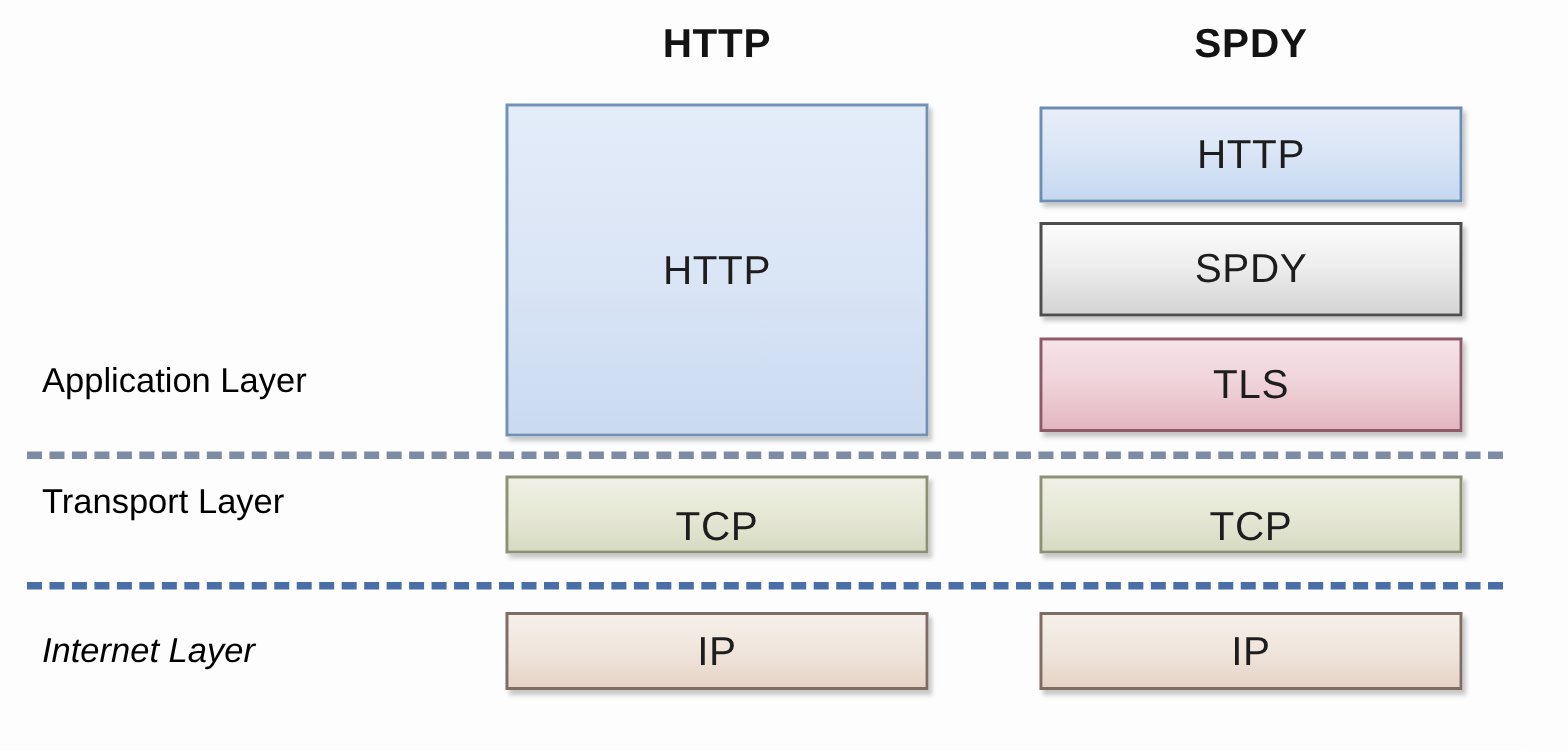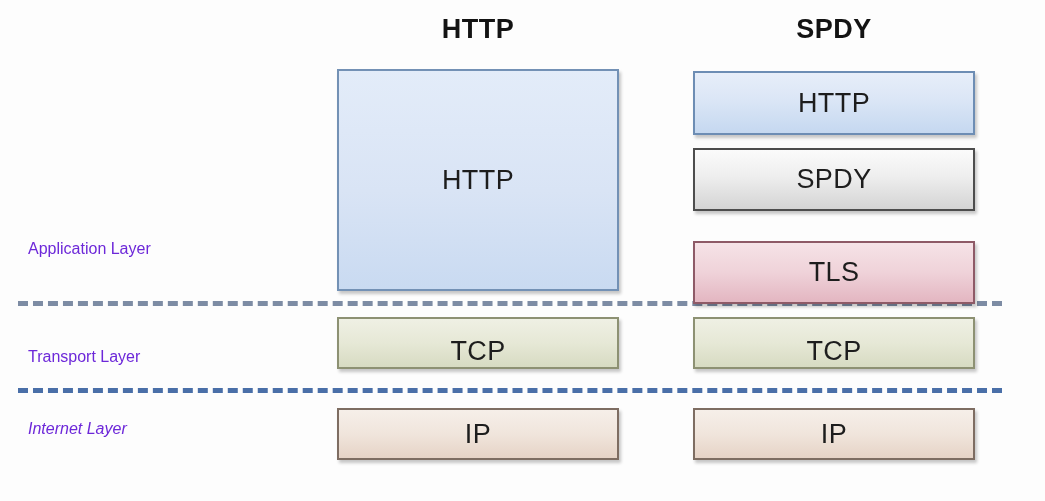--- a/index.html
+++ b/index.html
@@ -28,26 +28,26 @@
     text-align: center;
     white-space: nowrap;
   }
   #title-http  { left: 337px; width: 282px; top: 14px; }
   #title-spdy  { left: 693px; width: 282px; top: 14px; }
 
   
   .layer-label {
     position: absolute;
     left: 28px;
-    font-size: 16px;
-    color: #6d28d9;
+    font-size: 23px;
+    color: #000000;
     white-space: nowrap;
   }
   #label-application { top: 240px; }
-  #label-transport   { top: 348px; }
+  #label-transport   { top: 321px; }
   #label-internet    { top: 420px; font-style: italic; }
 
   
   .divider {
     position: absolute;
     left: 18px;
     width: 984px;
     height: 0;
     border-top-width: 5px;
     border-top-style: dashed;
@@ -96,21 +96,21 @@
     background: linear-gradient(to bottom, #fbfbfb 0%, #eeeeee 45%, #d4d4d4 100%);
     border-color: #4d4d4d;
   }
   #box-spdy-right { top: 148px; height: 63px; }
 
   
   .style-pink {
     background: linear-gradient(to bottom, #f6e3e7 0%, #efd2d9 50%, #e3b6c1 100%);
     border-color: #8e5a67;
   }
-  #box-tls-right { top: 241px; height: 63px; justify-content: center; }
+  #box-tls-right { top: 225px; height: 63px; justify-content: center; }
 
   
   .style-green {
     background: linear-gradient(to bottom, #eff0e4 0%, #e6e8d6 50%, #d7dbc2 100%);
     border-color: #8d9173;
     align-items: flex-end;
   }
   #box-tcp-left  { top: 317px; height: 52px; }
   #box-tcp-right { top: 317px; height: 52px; }
 

